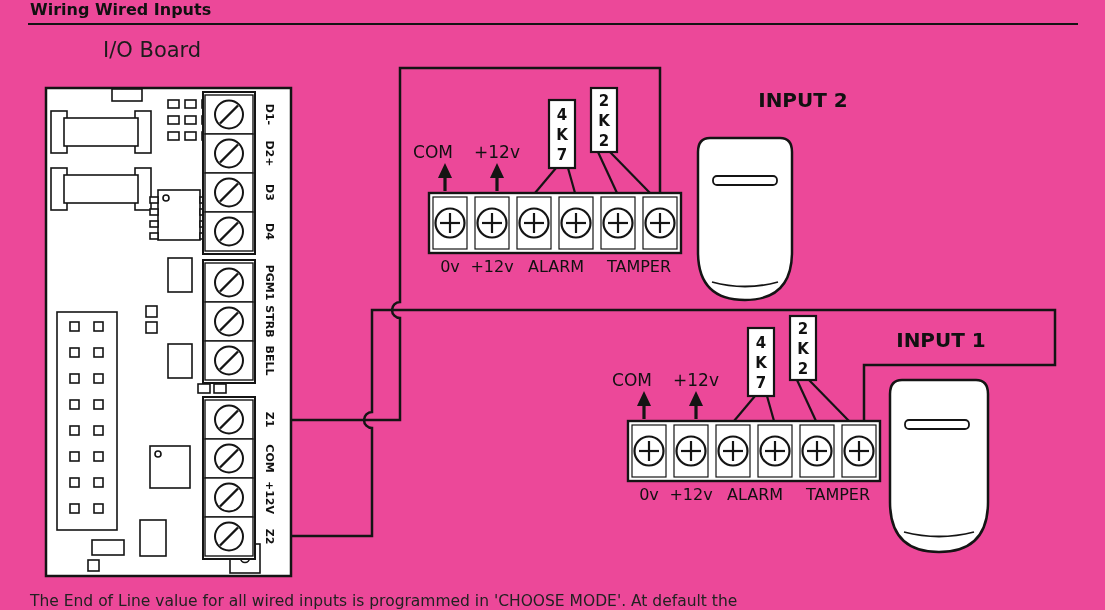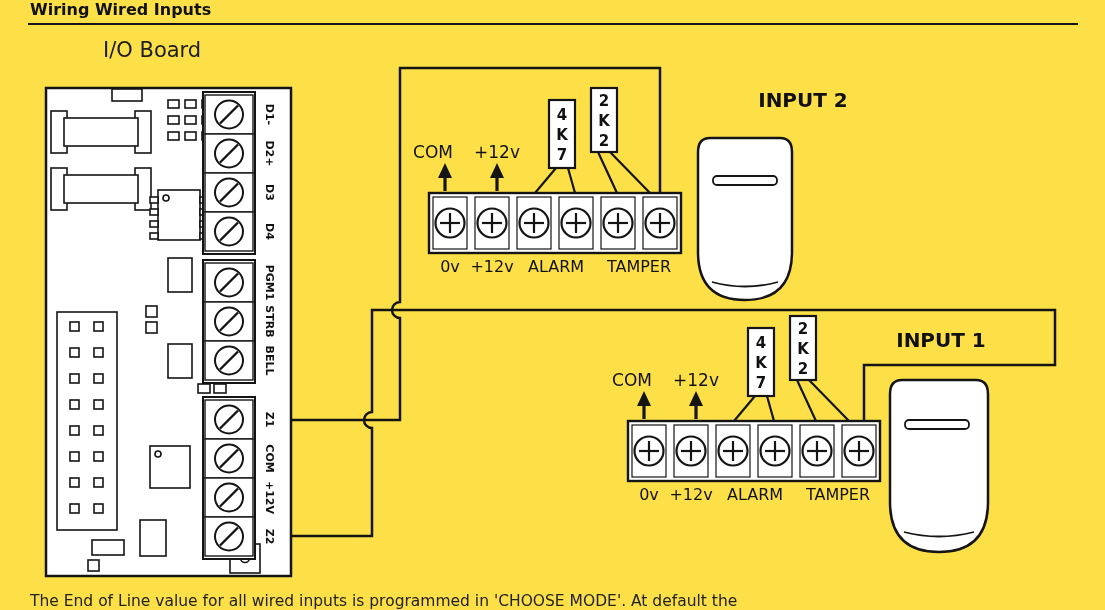--- a/index.html
+++ b/index.html
@@ -1,16 +1,16 @@
 <!DOCTYPE html>
 <html><head>
 <meta charset="utf-8">
 <style>
   html,body{margin:0;padding:0;background:#ffffff;}
-  .page{width:1105px;height:610px;position:relative;overflow:hidden;background:#fde047;}
+  .page{width:1105px;height:610px;position:relative;overflow:hidden;background:#ec4899;}
   svg{display:block;}
   text{fill:#111;}
   .t-header{font:bold 16px "DejaVu Sans","Liberation Sans",sans-serif;}
   .t-board{font:21px "DejaVu Sans","Liberation Sans",sans-serif;fill:#1c1c1c;}
   .t-term{font:bold 11px "DejaVu Sans","Liberation Sans",sans-serif;}
   .t-cap{font:16px "DejaVu Sans","Liberation Sans",sans-serif;}
   .t-com{font:17px "DejaVu Sans","Liberation Sans",sans-serif;}
   .t-res{font:600 15px "DejaVu Sans","Liberation Sans",sans-serif;}
   .t-input{font:bold 20px "DejaVu Sans","Liberation Sans",sans-serif;}
   .t-footer{font:15.5px "DejaVu Sans","Liberation Sans",sans-serif;fill:#222;}

